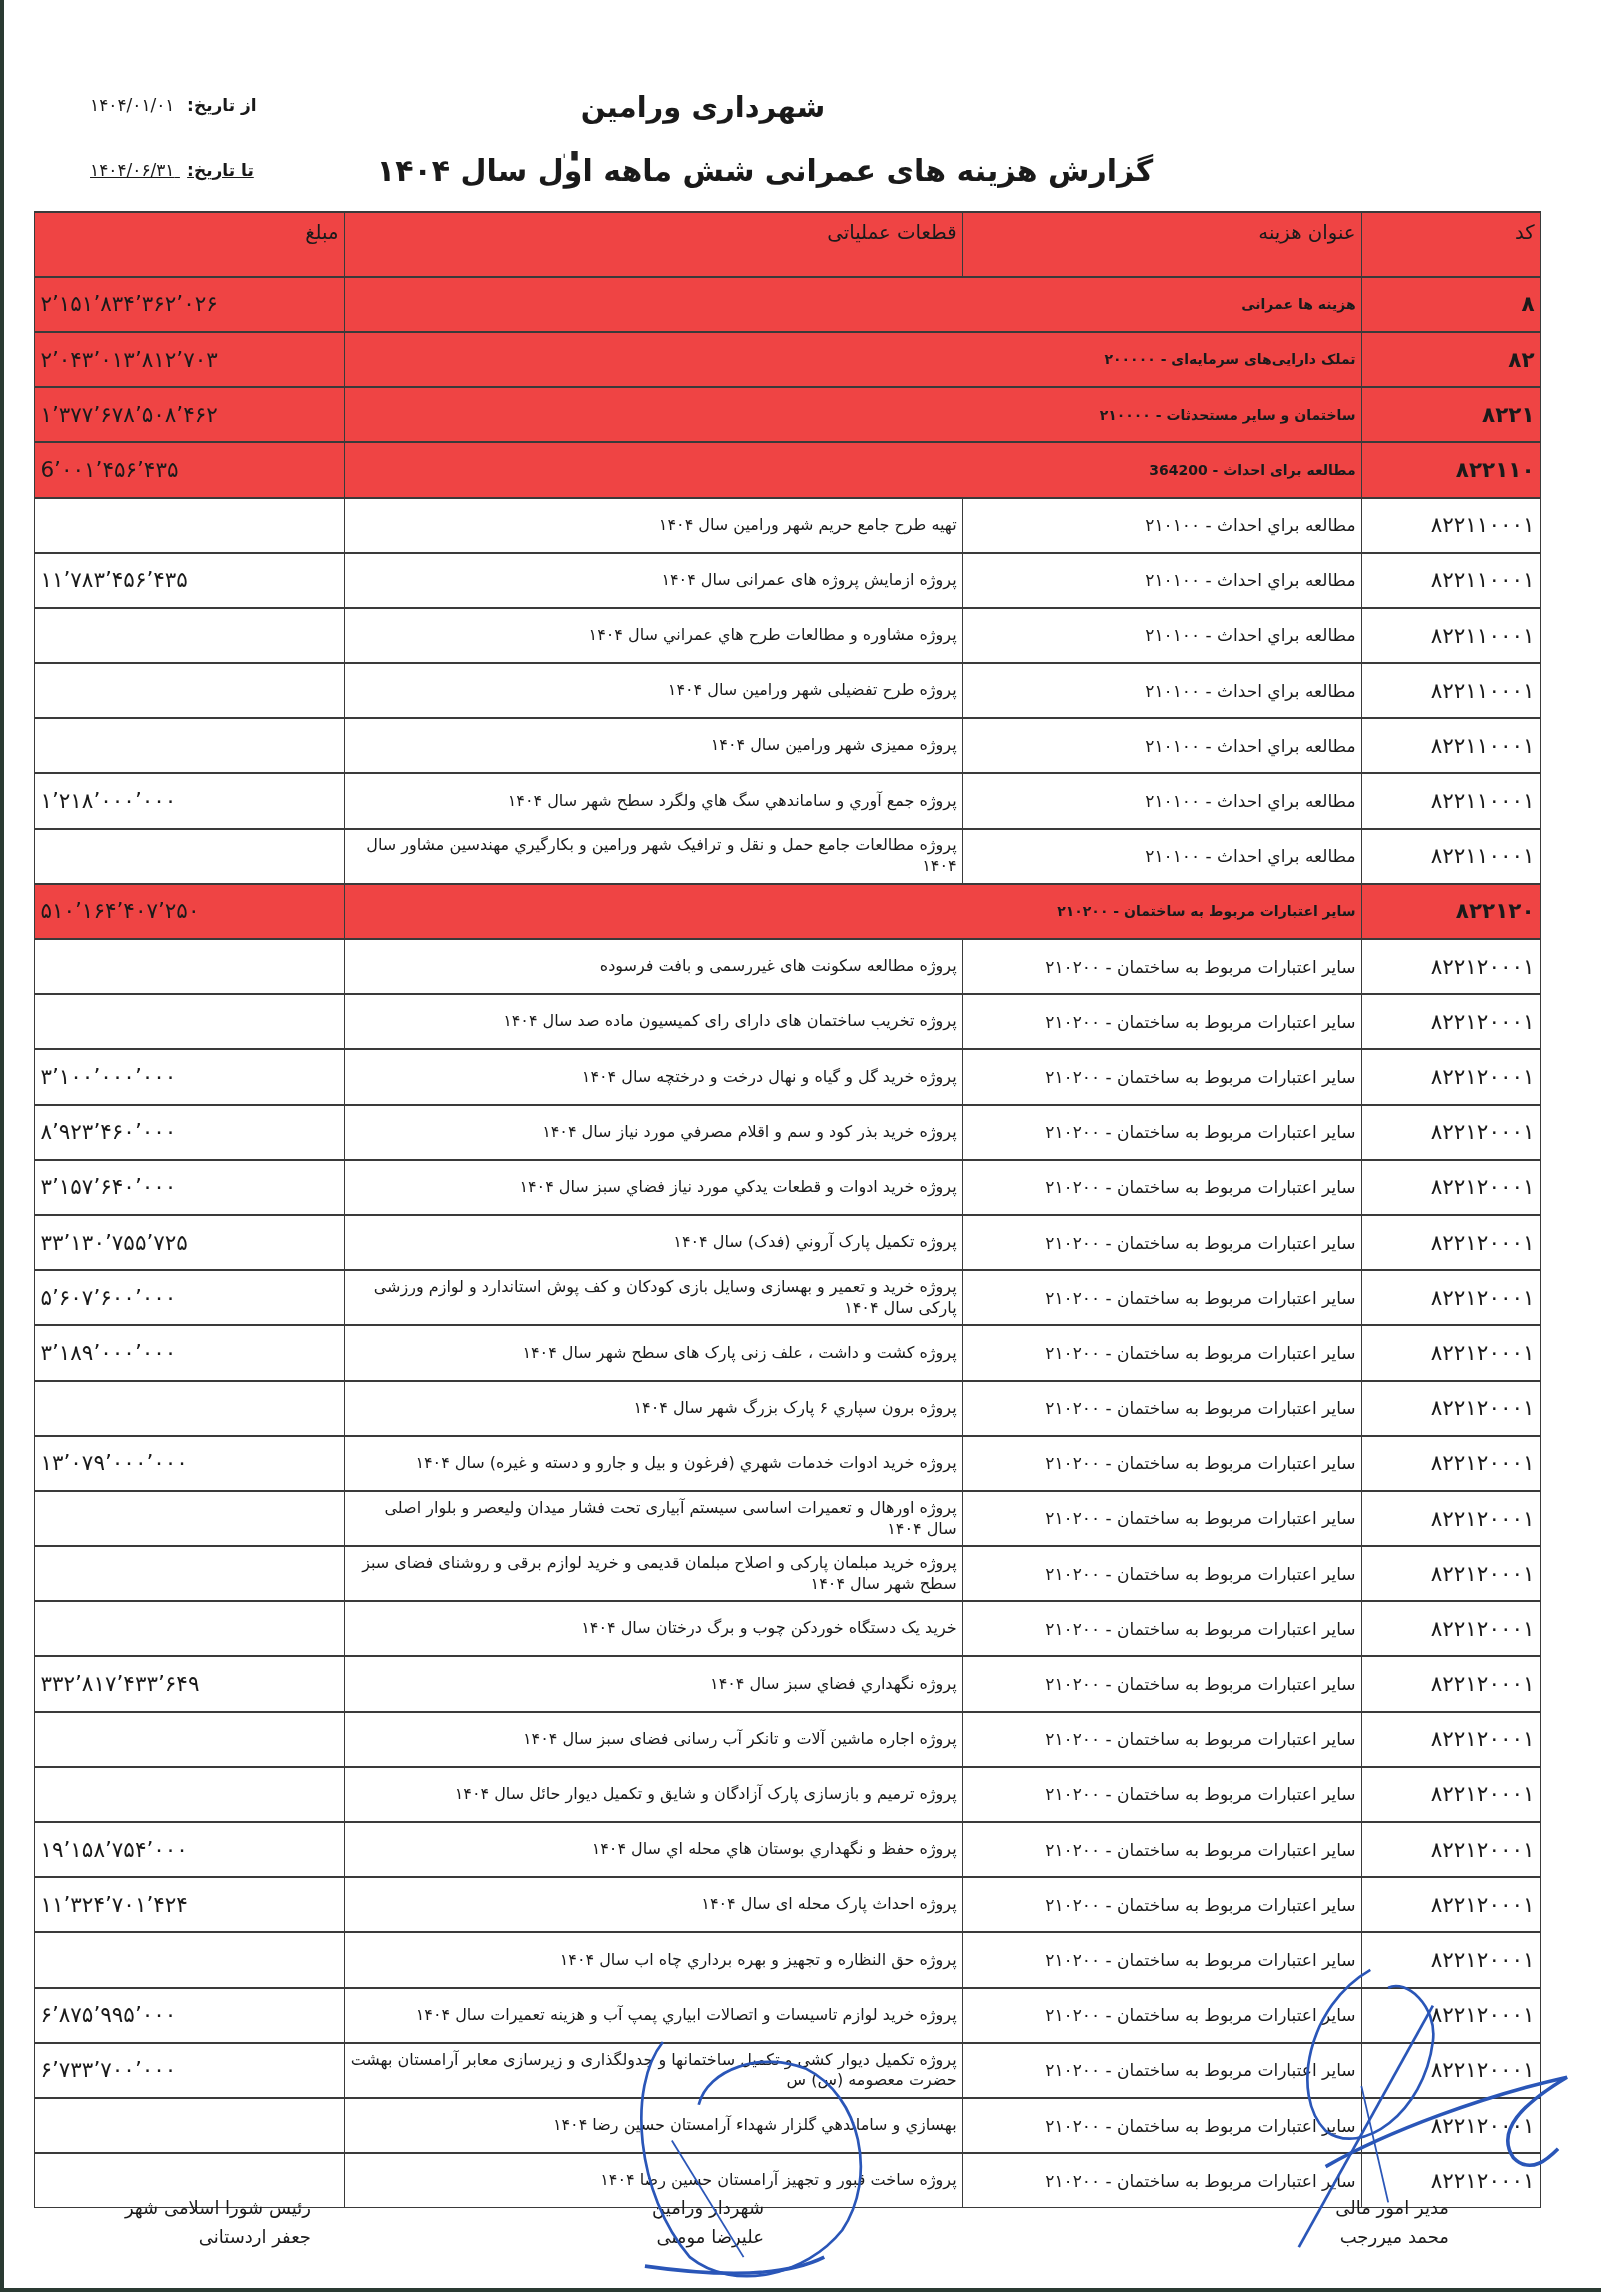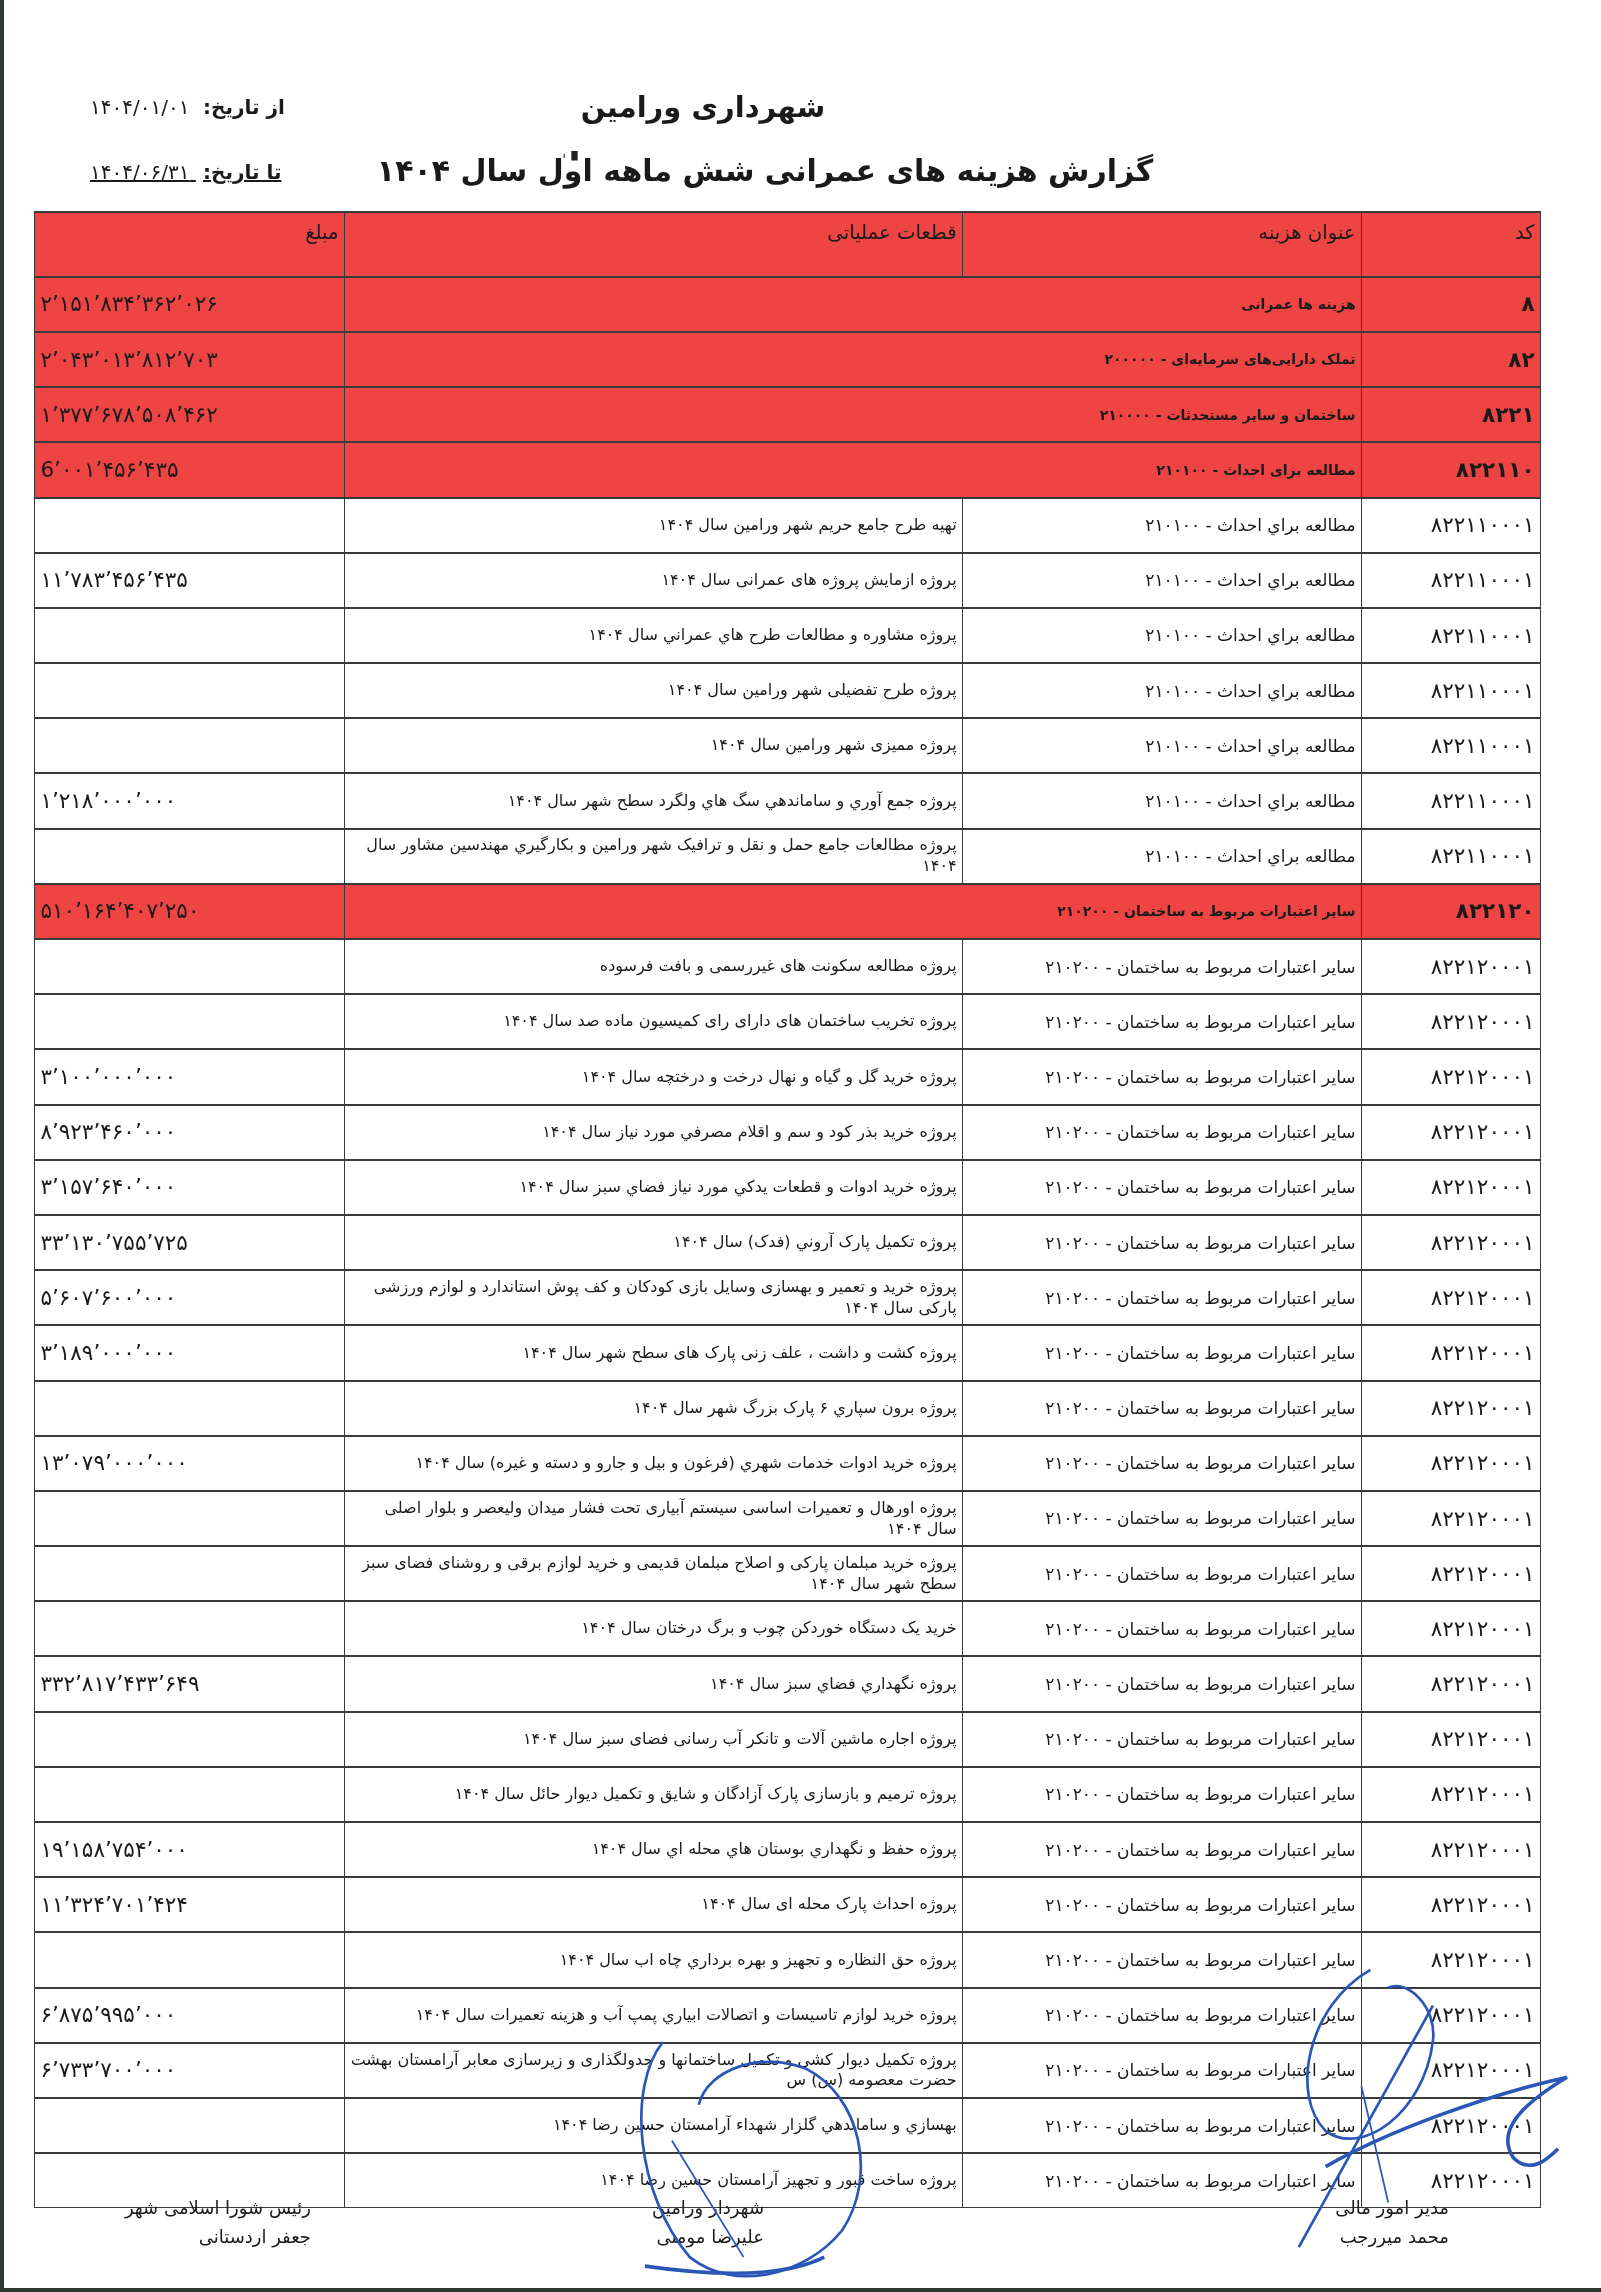--- a/index.html
+++ b/index.html
@@ -46,21 +46,21 @@
       width: 1369px;
       text-align: center;
       font-size: 30px;
       font-weight: bold;
       padding-left: 161px;
       box-sizing: border-box;
     }
     .date-block {
       position: absolute;
       left: 90px;
-      font-size: 20px;
+      font-size: 17px;
       white-space: nowrap;
     }
     .date-from { top: 14.3px; }
     .date-to { top: 79px; text-decoration: underline; }
     .date-block .date-label { font-weight: bold; margin-left: 7.2px; }
     .scan-mark {
       position: absolute; top: 70px; left: 562px; font-size: 16px; color: #222;
     }
 
     table.report {
@@ -180,21 +180,21 @@
         <td class="title" colspan="2">تملک دارایی‌های سرمایه‌ای - ۲۰۰۰۰۰</td>
         <td class="amount">۲٬۰۴۳٬۰۱۳٬۸۱۲٬۷۰۳</td>
       </tr>
       <tr class="summary">
         <td class="code">۸۲۲۱</td>
         <td class="title" colspan="2">ساختمان و سایر مستحدثات - ۲۱۰۰۰۰</td>
         <td class="amount">۱٬۳۷۷٬۶۷۸٬۵۰۸٬۴۶۲</td>
       </tr>
       <tr class="summary">
         <td class="code">۸۲۲۱۱۰</td>
-        <td class="title" colspan="2">مطالعه برای احداث - ۲۱۰۱۰۰</td>
+        <td class="title" colspan="2">مطالعه برای احداث - 364200</td>
         <td class="amount">6٬۰۰۱٬۴۵۶٬۴۳۵</td>
       </tr>
       <tr class="detail">
         <td class="code">۸۲۲۱۱۰۰۰۱</td>
         <td class="title">مطالعه براي احداث - ۲۱۰۱۰۰</td>
         <td class="unit">تهیه طرح جامع حریم شهر ورامین سال ۱۴۰۴</td>
         <td class="amount"></td>
       </tr>
       <tr class="detail">
         <td class="code">۸۲۲۱۱۰۰۰۱</td>

